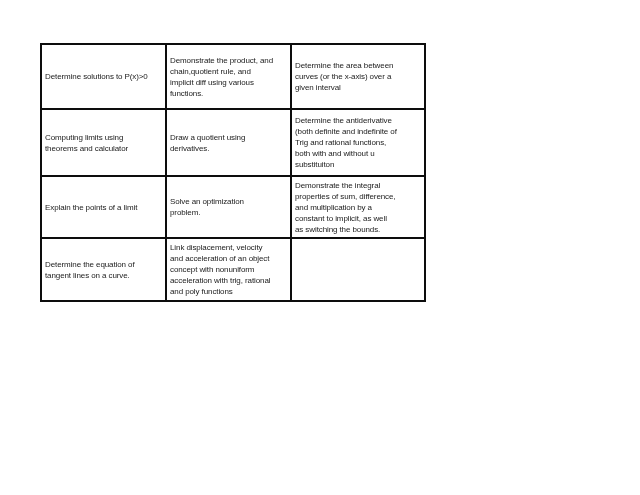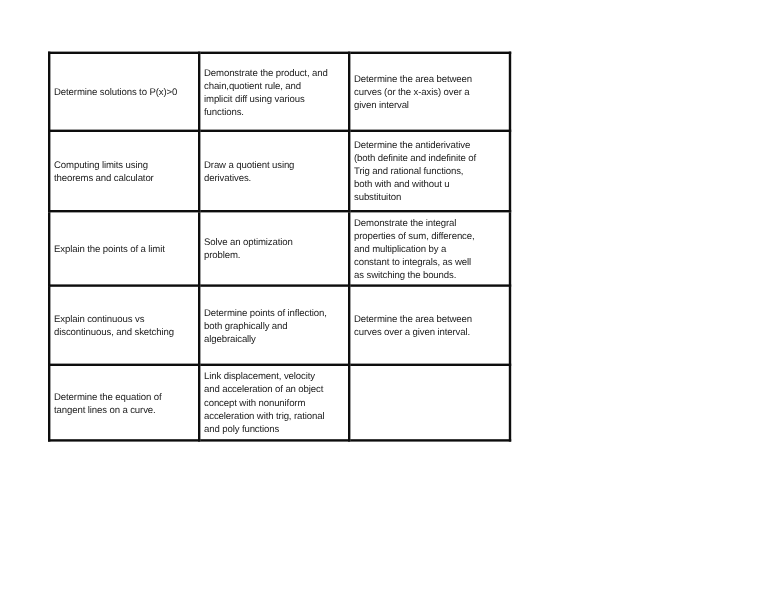--- a/index.html
+++ b/index.html
@@ -81,31 +81,22 @@
 both with and without u
 substituiton</td>
       </tr>
       <tr class="r3">
         <td>Explain the points of a limit</td>
         <td>Solve an optimization
 problem.</td>
         <td>Demonstrate the integral
 properties of sum, difference,
 and multiplication by a
-constant to integrals, as well
+constant to implicit, as well
 as switching the bounds.</td>
-      </tr>
-      <tr class="r4">
-        <td>Explain continuous vs
-discontinuous, and sketching</td>
-        <td>Determine points of inflection,
-both graphically and
-algebraically</td>
-        <td>Determine the area between
-curves over a given interval.</td>
       </tr>
       <tr class="r6">
         <td>Determine the equation of
 tangent lines on a curve.</td>
         <td>Link displacement, velocity
 and acceleration of an object
 concept with nonuniform
 acceleration with trig, rational
 and poly functions</td>
         <td></td>

